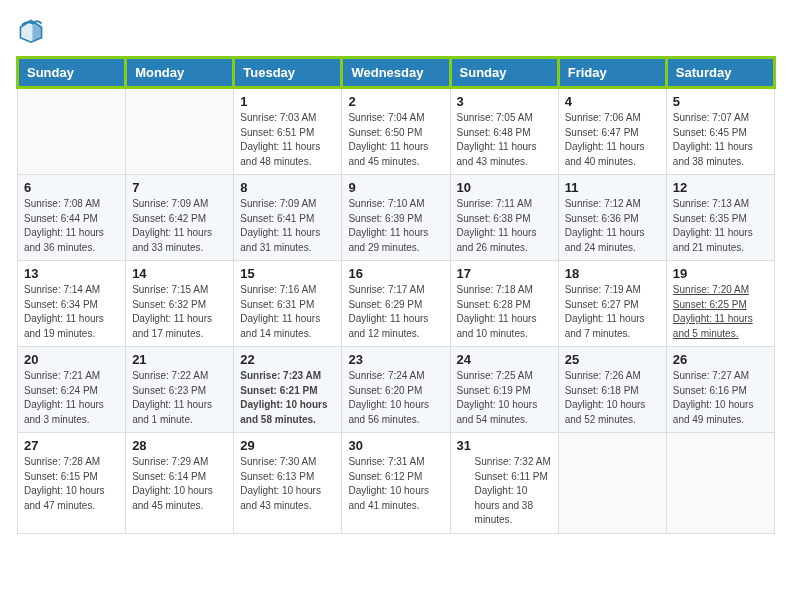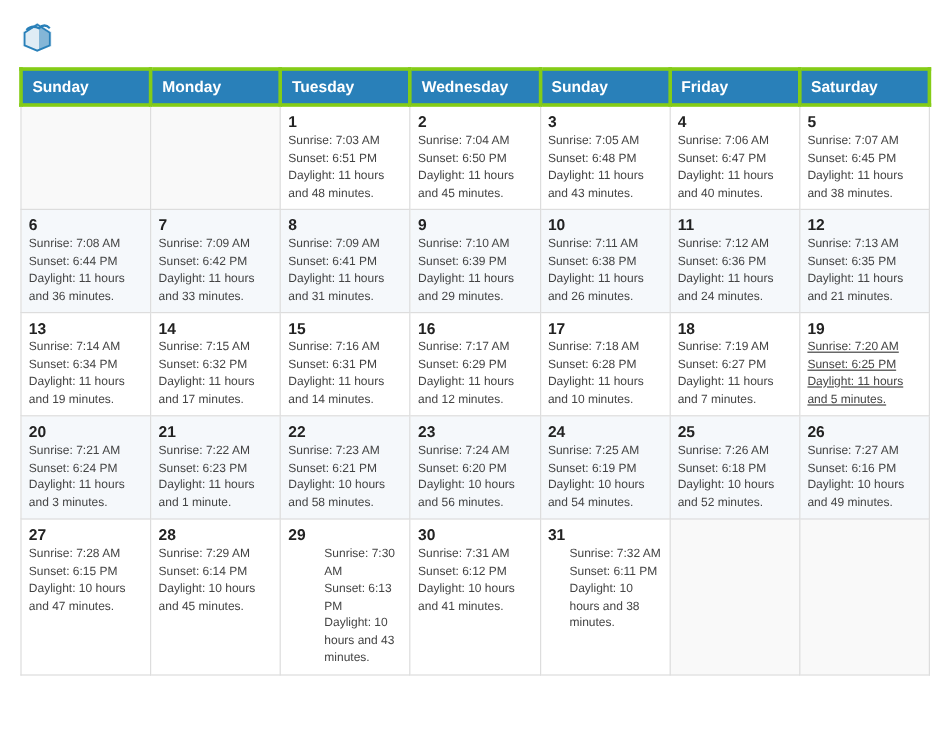--- a/index.html
+++ b/index.html
@@ -254,21 +254,21 @@
 Daylight: 11 hours and 3 minutes.</div>
         </td>
         <td>
           <span class="day-num">21</span>
           <div class="day-info" style="white-space: pre-line;">Sunrise: 7:22 AM
 Sunset: 6:23 PM
 Daylight: 11 hours and 1 minute.</div>
         </td>
         <td>
           <span class="day-num">22</span>
-          <div class="day-info" style="white-space: pre-line;">Sunrise: 7:23 AM
+          <div class="day-info" style="white-space: pre-line; font-weight: bold;">Sunrise: 7:23 AM
 Sunset: 6:21 PM
 Daylight: 10 hours and 58 minutes.</div>
         </td>
         <td>
           <span class="day-num">23</span>
           <div class="day-info" style="white-space: pre-line;">Sunrise: 7:24 AM
 Sunset: 6:20 PM
 Daylight: 10 hours and 56 minutes.</div>
         </td>
         <td>
@@ -298,21 +298,21 @@
 Daylight: 10 hours and 47 minutes.</div>
         </td>
         <td>
           <span class="day-num">28</span>
           <div class="day-info" style="white-space: pre-line;">Sunrise: 7:29 AM
 Sunset: 6:14 PM
 Daylight: 10 hours and 45 minutes.</div>
         </td>
         <td>
           <span class="day-num">29</span>
-          <div class="day-info" style="white-space: pre-line; margin-left: 30px;">Sunrise: 7:30 AM
+          <div class="day-info" style="white-space: pre-line;">Sunrise: 7:30 AM
 Sunset: 6:13 PM
 Daylight: 10 hours and 43 minutes.</div>
         </td>
         <td>
           <span class="day-num">30</span>
           <div class="day-info" style="white-space: pre-line;">Sunrise: 7:31 AM
 Sunset: 6:12 PM
 Daylight: 10 hours and 41 minutes.</div>
         </td>
         <td>

